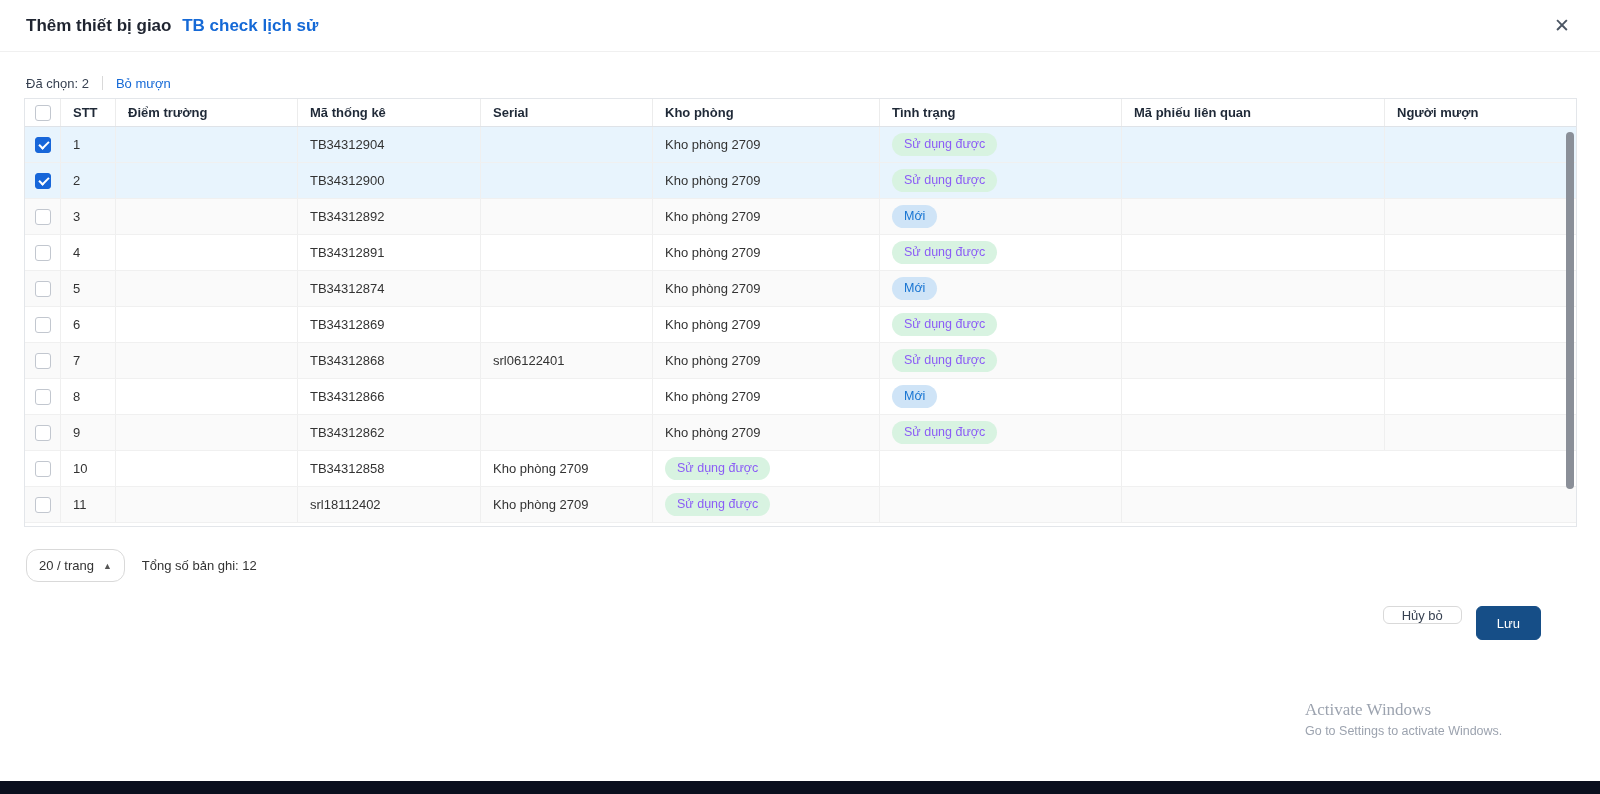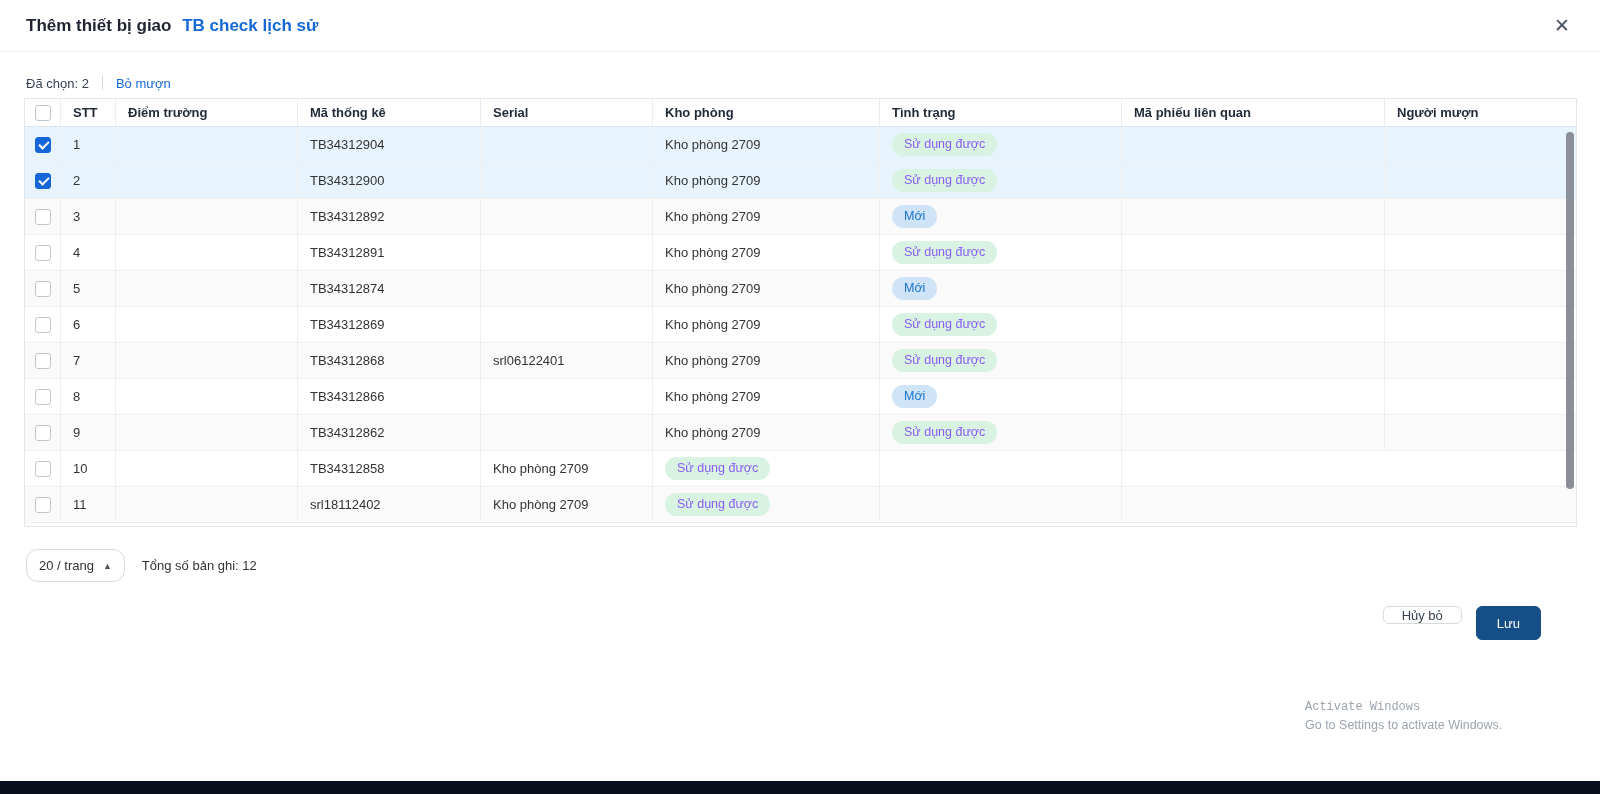--- a/index.html
+++ b/index.html
@@ -61,21 +61,21 @@
 
   
   .footer-actions { display:flex; justify-content:flex-end; gap:14px; padding-right:59px; margin-top:24px; }
   .btn { height:18px; border-radius:6px; font-size:13px; display:inline-flex; align-items:center;
     cursor:pointer; font-family:"Liberation Sans", sans-serif; }
   .btn-cancel { background:#fff; border:1px solid #d9d9d9; color:#374151; padding:0 18px; }
   .btn-save { background:#164e87; border:1px solid #164e87; color:#fff; padding:16px 20px;text-align:center; }
 
   
   .watermark { position:absolute; left:1305px; top:700px; color:#9ca3af; }
-  .watermark .w1 { font-size:12px; font-family:Liberation Mono, monospace; }
+  .watermark .w1 { font-size:17px; font-family:Liberation Serif, serif; }
   .watermark .w2 { font-size:12.5px; margin-top:4px; }
 
   
   .bottom-strip { position:absolute; left:0; bottom:0; width:1600px; height:13px; background:#0a0f1e; }
 </style>
 </head>
 <body>
 
 <div class="page">
 

